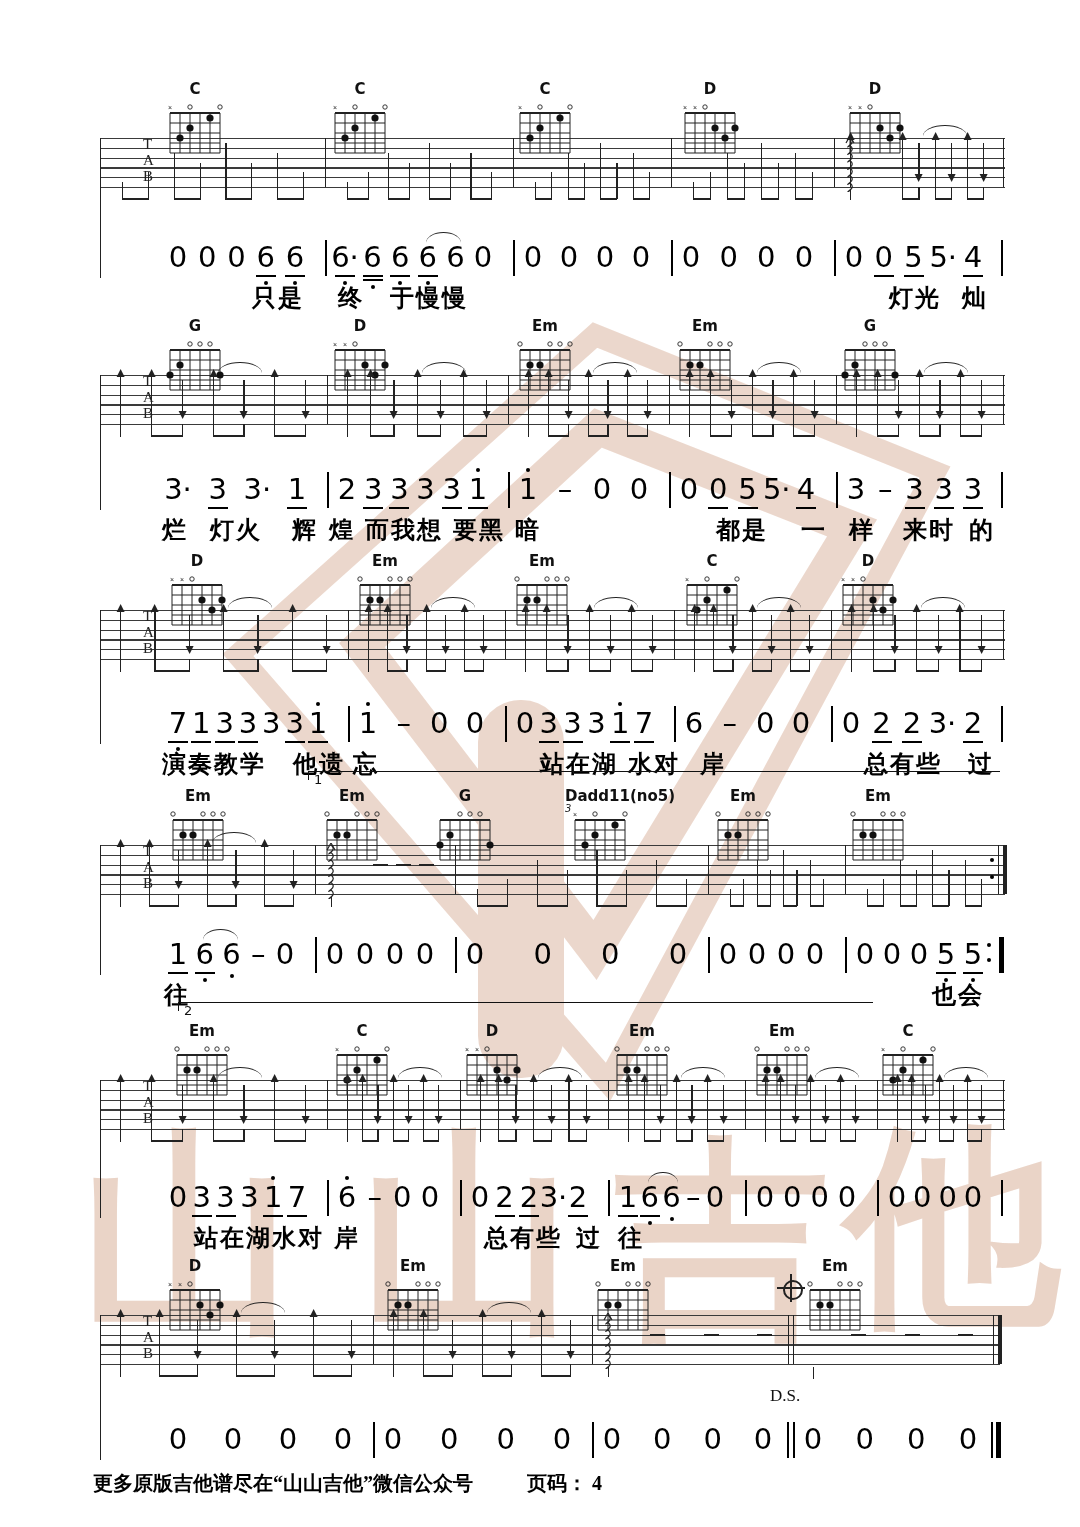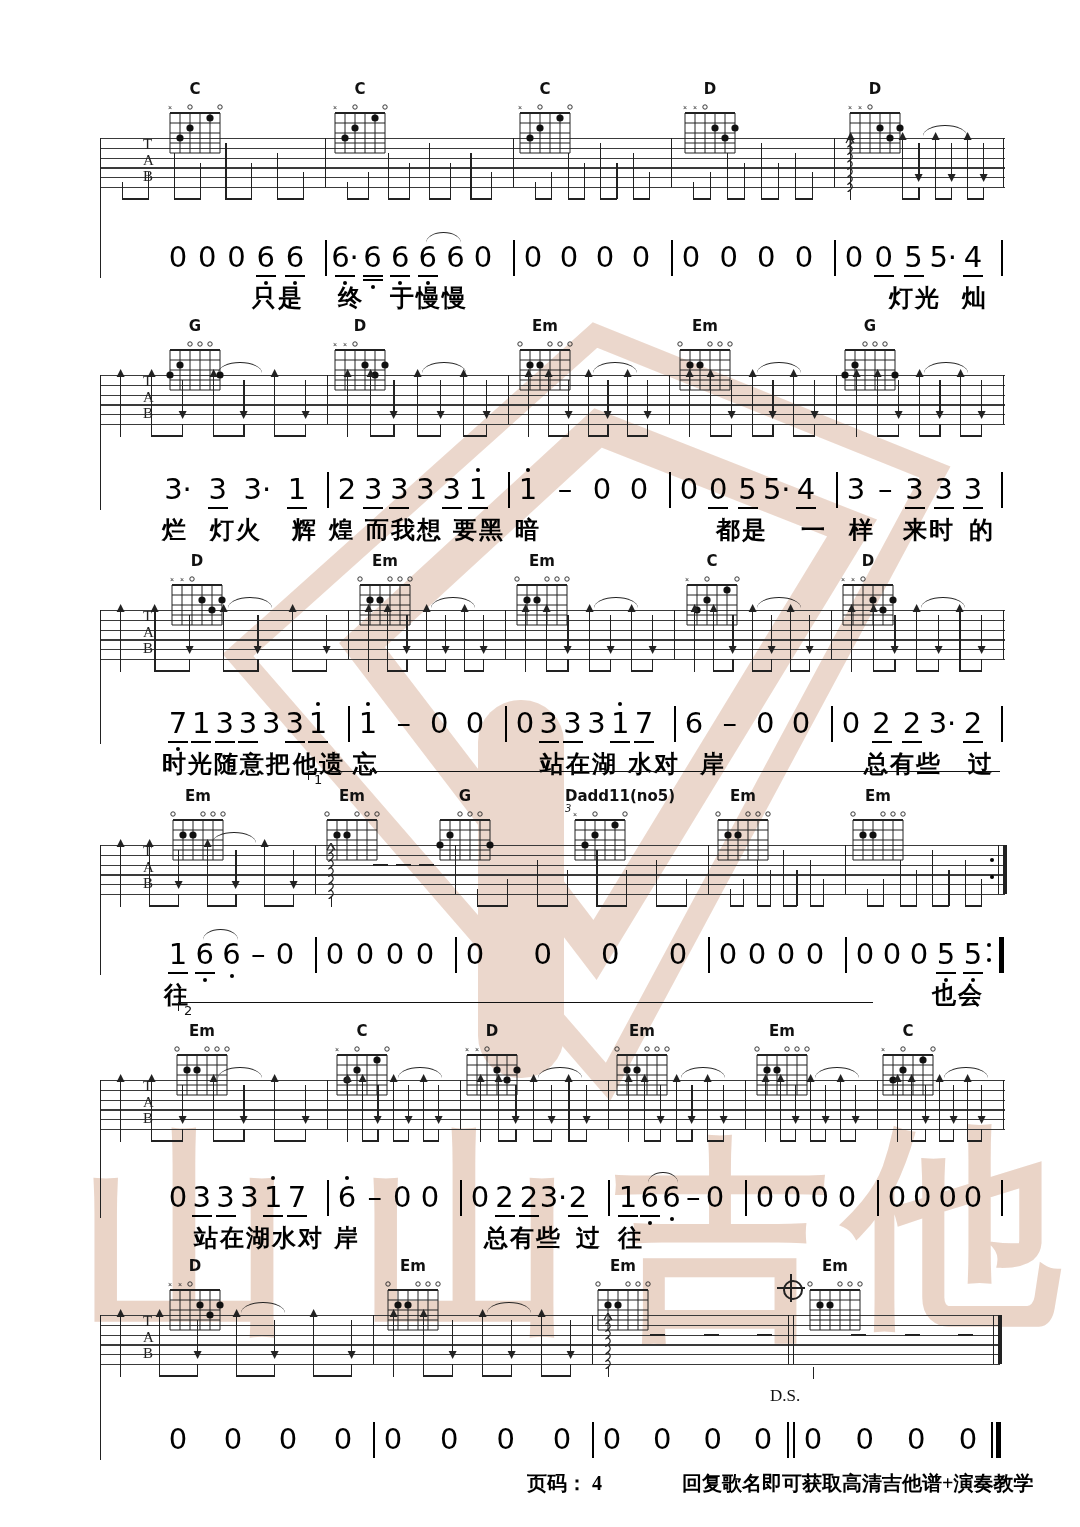--- a/index.html
+++ b/index.html
@@ -895,21 +895,21 @@
       <div class="barline" style="left: 1003px; top: 610px; height: 49px;"></div>
       <div class="num-token" style="left: 851px; top: 709px;">0</div>
       <div class="num-token" style="left: 881.5px; top: 709px;">2</div>
       <div class="u-line" style="left: 881.5px; top: 741px; width: 20px;"></div>
       <div class="num-token" style="left: 912px; top: 709px;">2</div>
       <div class="u-line" style="left: 912px; top: 741px; width: 20px;"></div>
       <div class="num-token" style="left: 942.5px; top: 709px;">3·</div>
       <div class="num-token" style="left: 973px; top: 709px;">2</div>
       <div class="u-line" style="left: 973px; top: 741px; width: 20px;"></div>
       <div class="num-bar" style="left: 1001px; top: 706px; height: 36px;"></div>
-      <div class="lyric" style="left: 162px; top: 748px;">时光随意把</div>
+      <div class="lyric" style="left: 162px; top: 748px;">演奏教学</div>
       <div class="lyric" style="left: 293px; top: 748px;">他遗</div>
       <div class="lyric" style="left: 353px; top: 748px;">忘</div>
       <div class="lyric" style="left: 540px; top: 748px;">站在湖</div>
       <div class="lyric" style="left: 628px; top: 748px;">水对</div>
       <div class="lyric" style="left: 700px; top: 748px;">岸</div>
       <div class="lyric" style="left: 864px; top: 748px;">总有些</div>
       <div class="lyric" style="left: 968px; top: 748px;">过</div>
       <div class="volta-line" style="left: 308px; top: 771px; width: 692px;"></div>
       <div class="volta-tick" style="left: 308px; top: 771px;"></div>
       <div class="volta-num" style="left: 314px; top: 772px;">1</div>
@@ -1690,15 +1690,15 @@
       <div class="num-token" style="left: 864.667px; top: 1425px;">0</div>
       <div class="num-token" style="left: 916.333px; top: 1425px;">0</div>
       <div class="num-token" style="left: 968px; top: 1425px;">0</div>
       <div class="num-bar" style="left: 991px; top: 1422px; height: 36px;"></div>
       <div class="num-bar thick" style="left: 996px; top: 1422px; height: 36px;"></div>
       <div class="coda-circ" style="left: 783px; top: 1280px; width: 16px; height: 16px;"></div>
       <div class="coda-bar" style="left: 790.25px; top: 1274px; width: 1.5px; height: 28px;"></div>
       <div class="coda-bar" style="left: 777px; top: 1287.25px; width: 28px; height: 1.5px;"></div>
       <div class="ds" style="left: 770px; top: 1386px;">D.S.</div>
     </div>
+  <div class="footer" style="left:93px;top:1470px;">更多原版吉他谱尽在“山山吉他”微信公众号</div>
   <div class="footer" style="left:527px;top:1470px;">页码： 4</div>
-  <div class="footer" style="left:682px;top:1470px;">回复歌名即可获取高清吉他谱+演奏教学</div>
 </div>
 
 </body></html>

